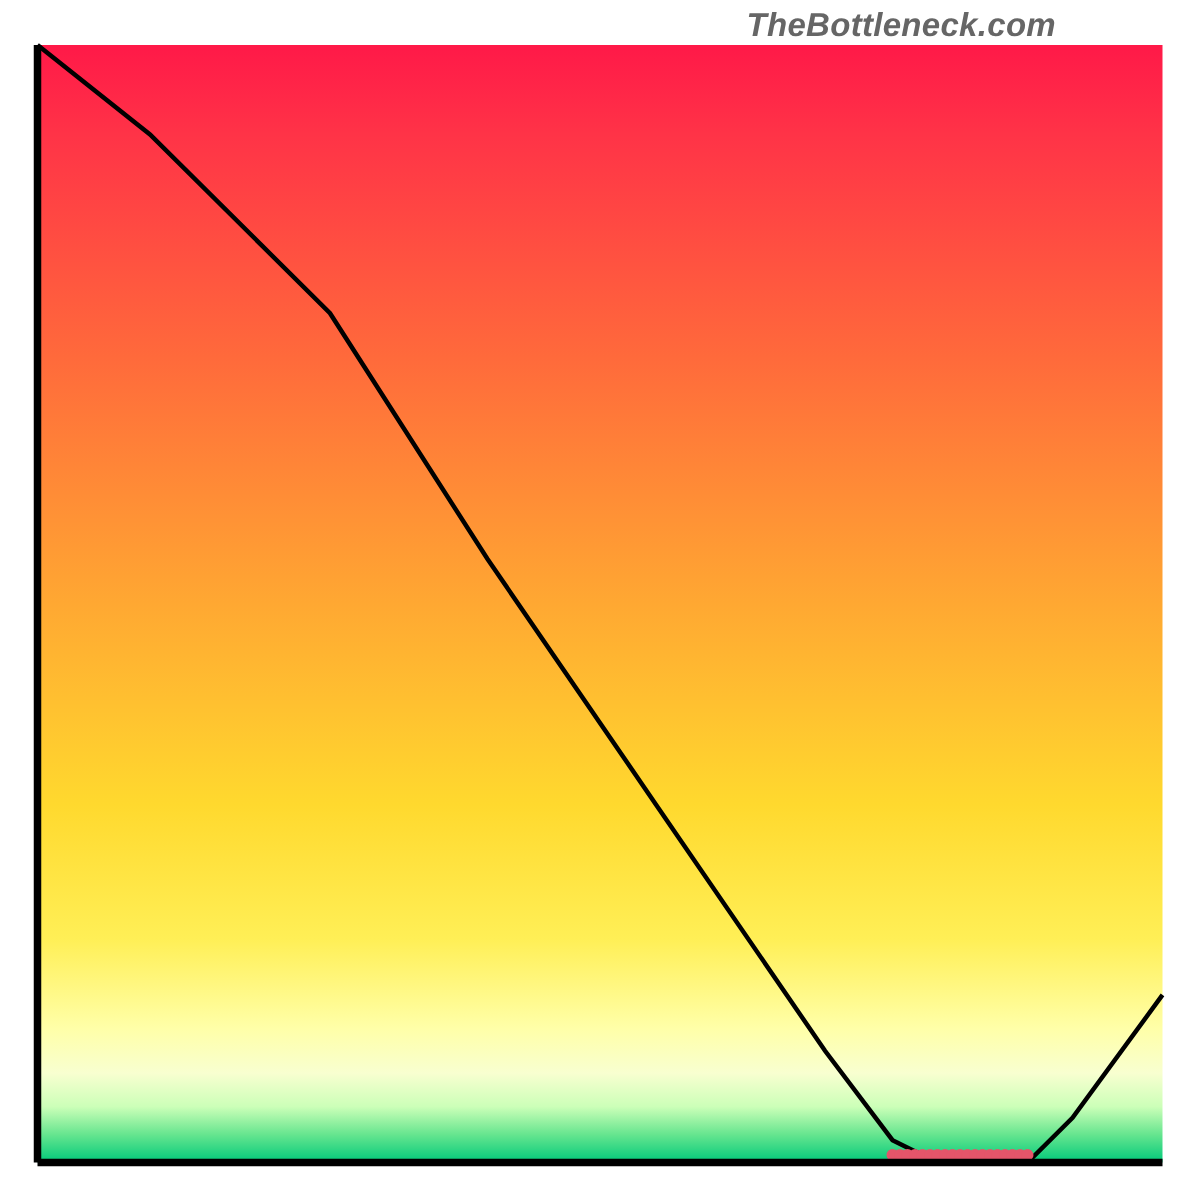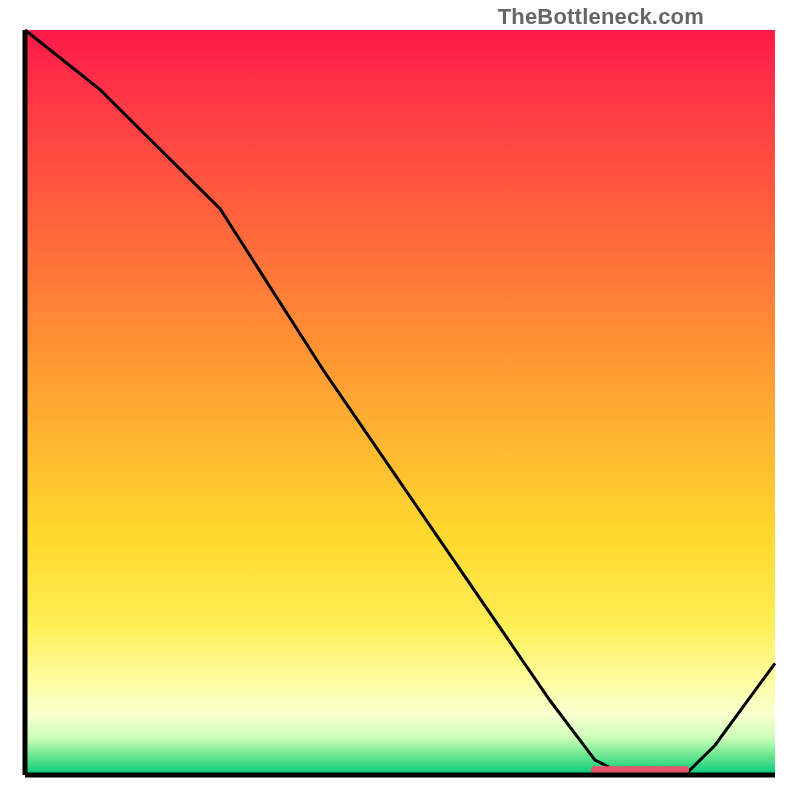--- a/index.html
+++ b/index.html
@@ -7,20 +7,21 @@
     padding: 0;
     width: 800px;
     height: 800px;
     background: #ffffff;
     font-family: Arial, Helvetica, sans-serif;
   }
   .container {
     position: relative;
     width: 712px;
     height: 800px;
+    font-style: italic;
   }
   .watermark {
     position: absolute;
     top: 4px;
     right: 8px;
     font-size: 22px;
     font-weight: bold;
     color: #666666;
     z-index: 10;
     letter-spacing: 0.2px;

